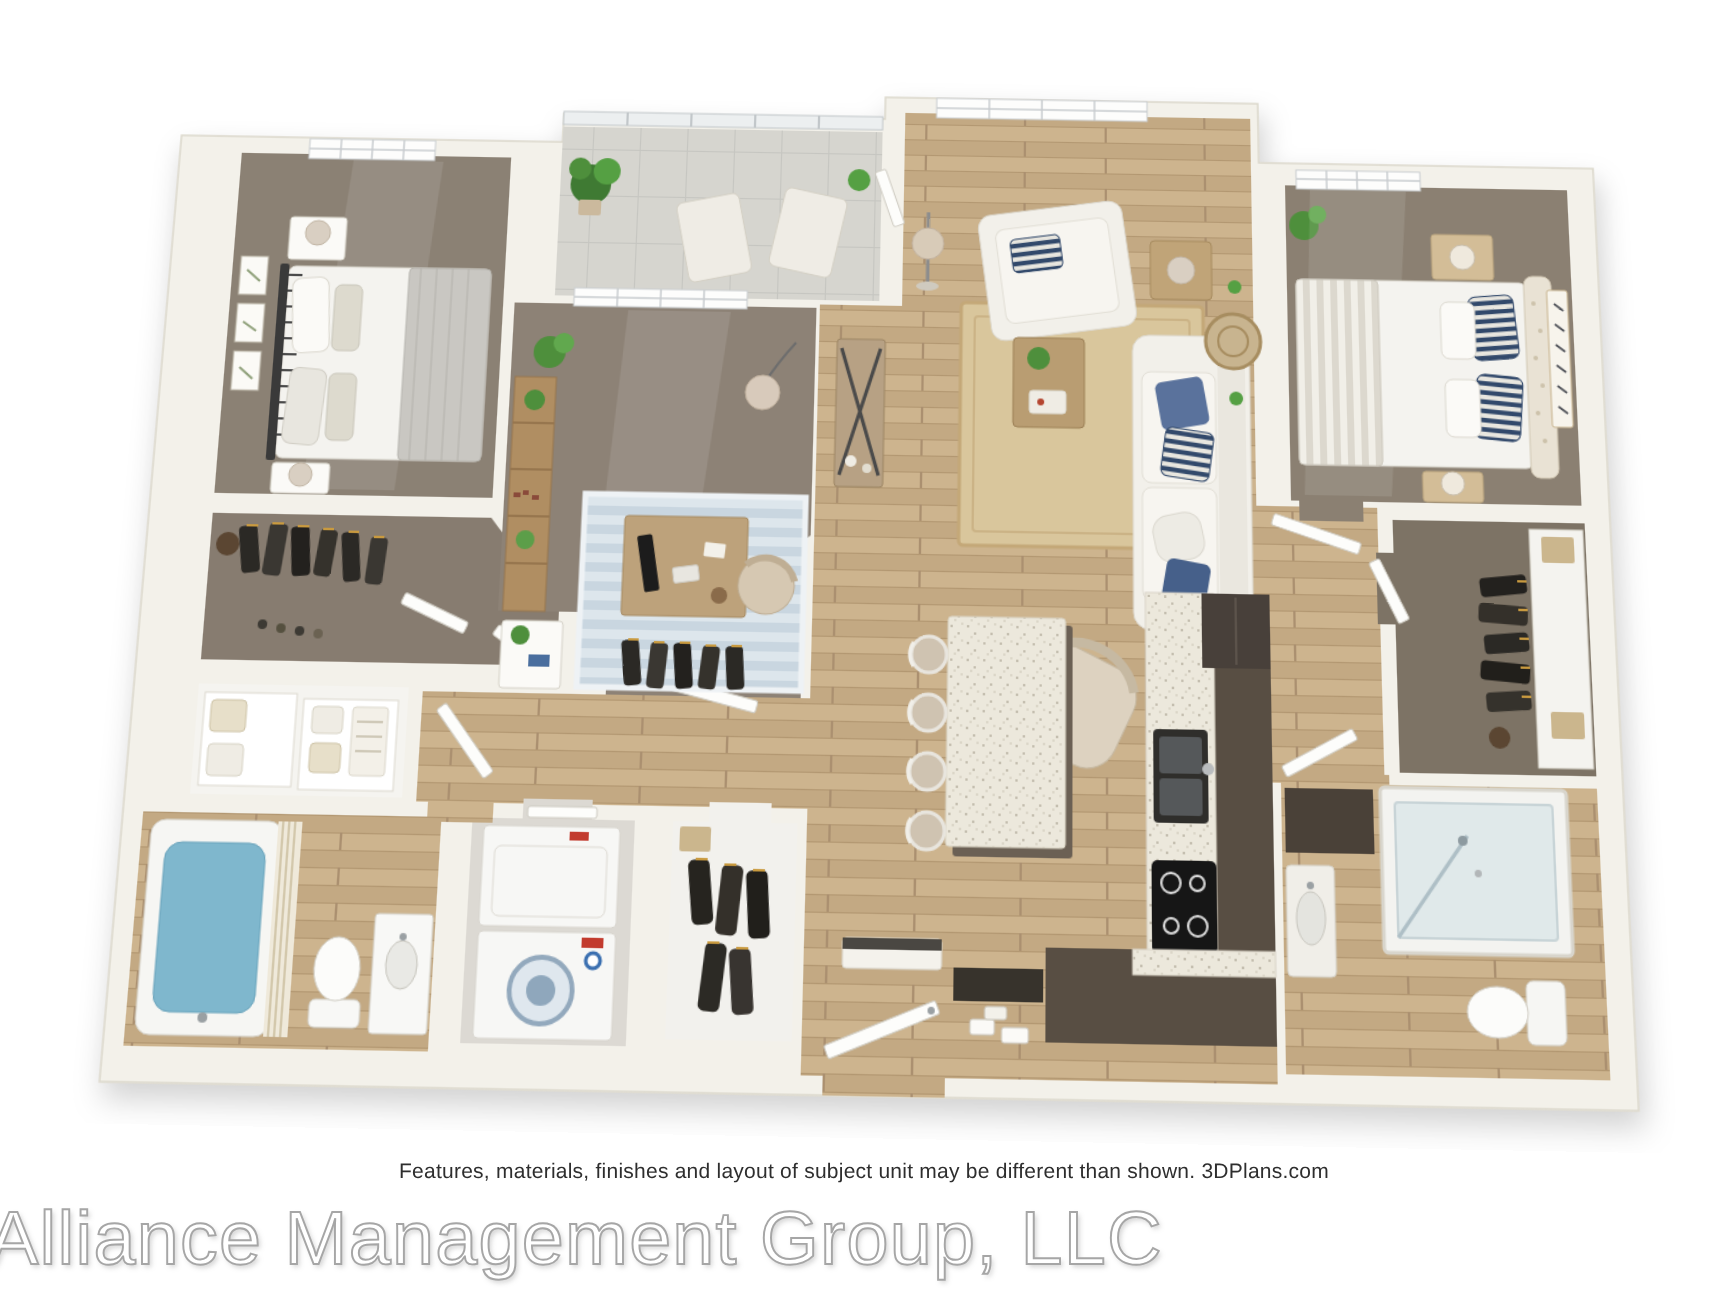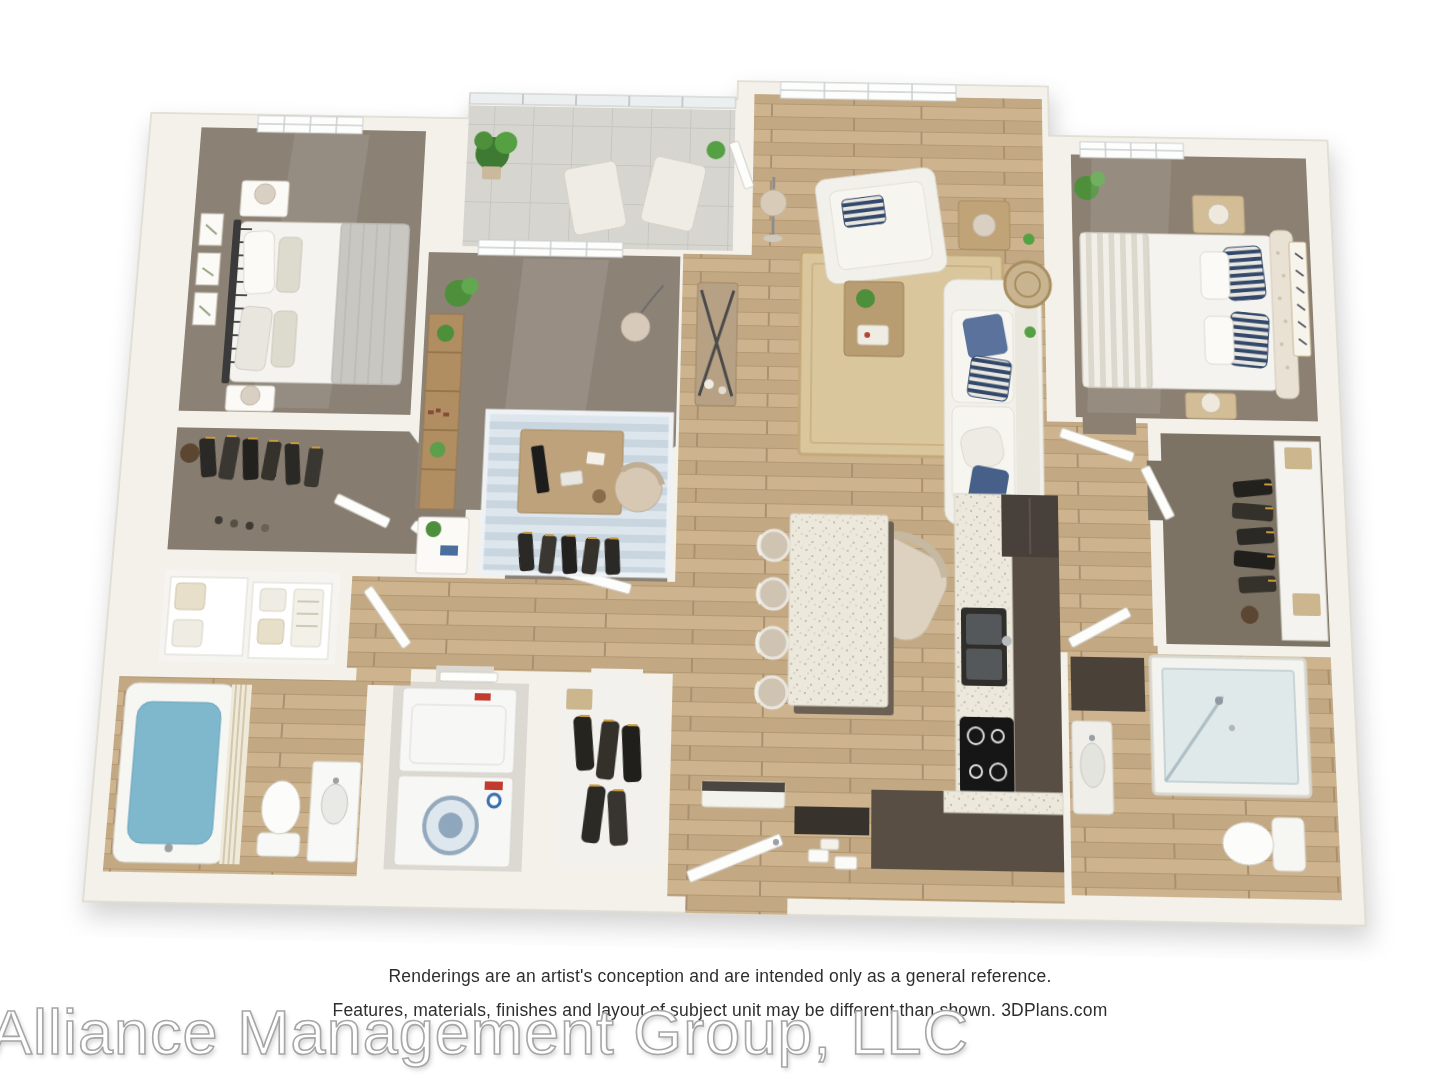--- a/index.html
+++ b/index.html
@@ -440,18 +440,17 @@
       </g>
       <g>
         <rect x="1264" y="814" width="32" height="50" rx="6" fill="#f6f6f3" stroke="#d3d0c7"></rect>
         <ellipse cx="1240" cy="839" rx="25" ry="20" fill="#fcfcfa" stroke="#d3d0c7"></ellipse>
       </g>
     </g>
   </svg>
   </div>
 
   <div class="caption">
-    <p>Renderings are an artist's conception and are intended only as a general reference.</p>
     <p>Features, materials, finishes and layout of subject unit may be different than shown. 3DPlans.com</p>
   </div>
 
   <div class="watermark">Alliance Management Group, LLC</div>
 </div>
 
 </body></html>

